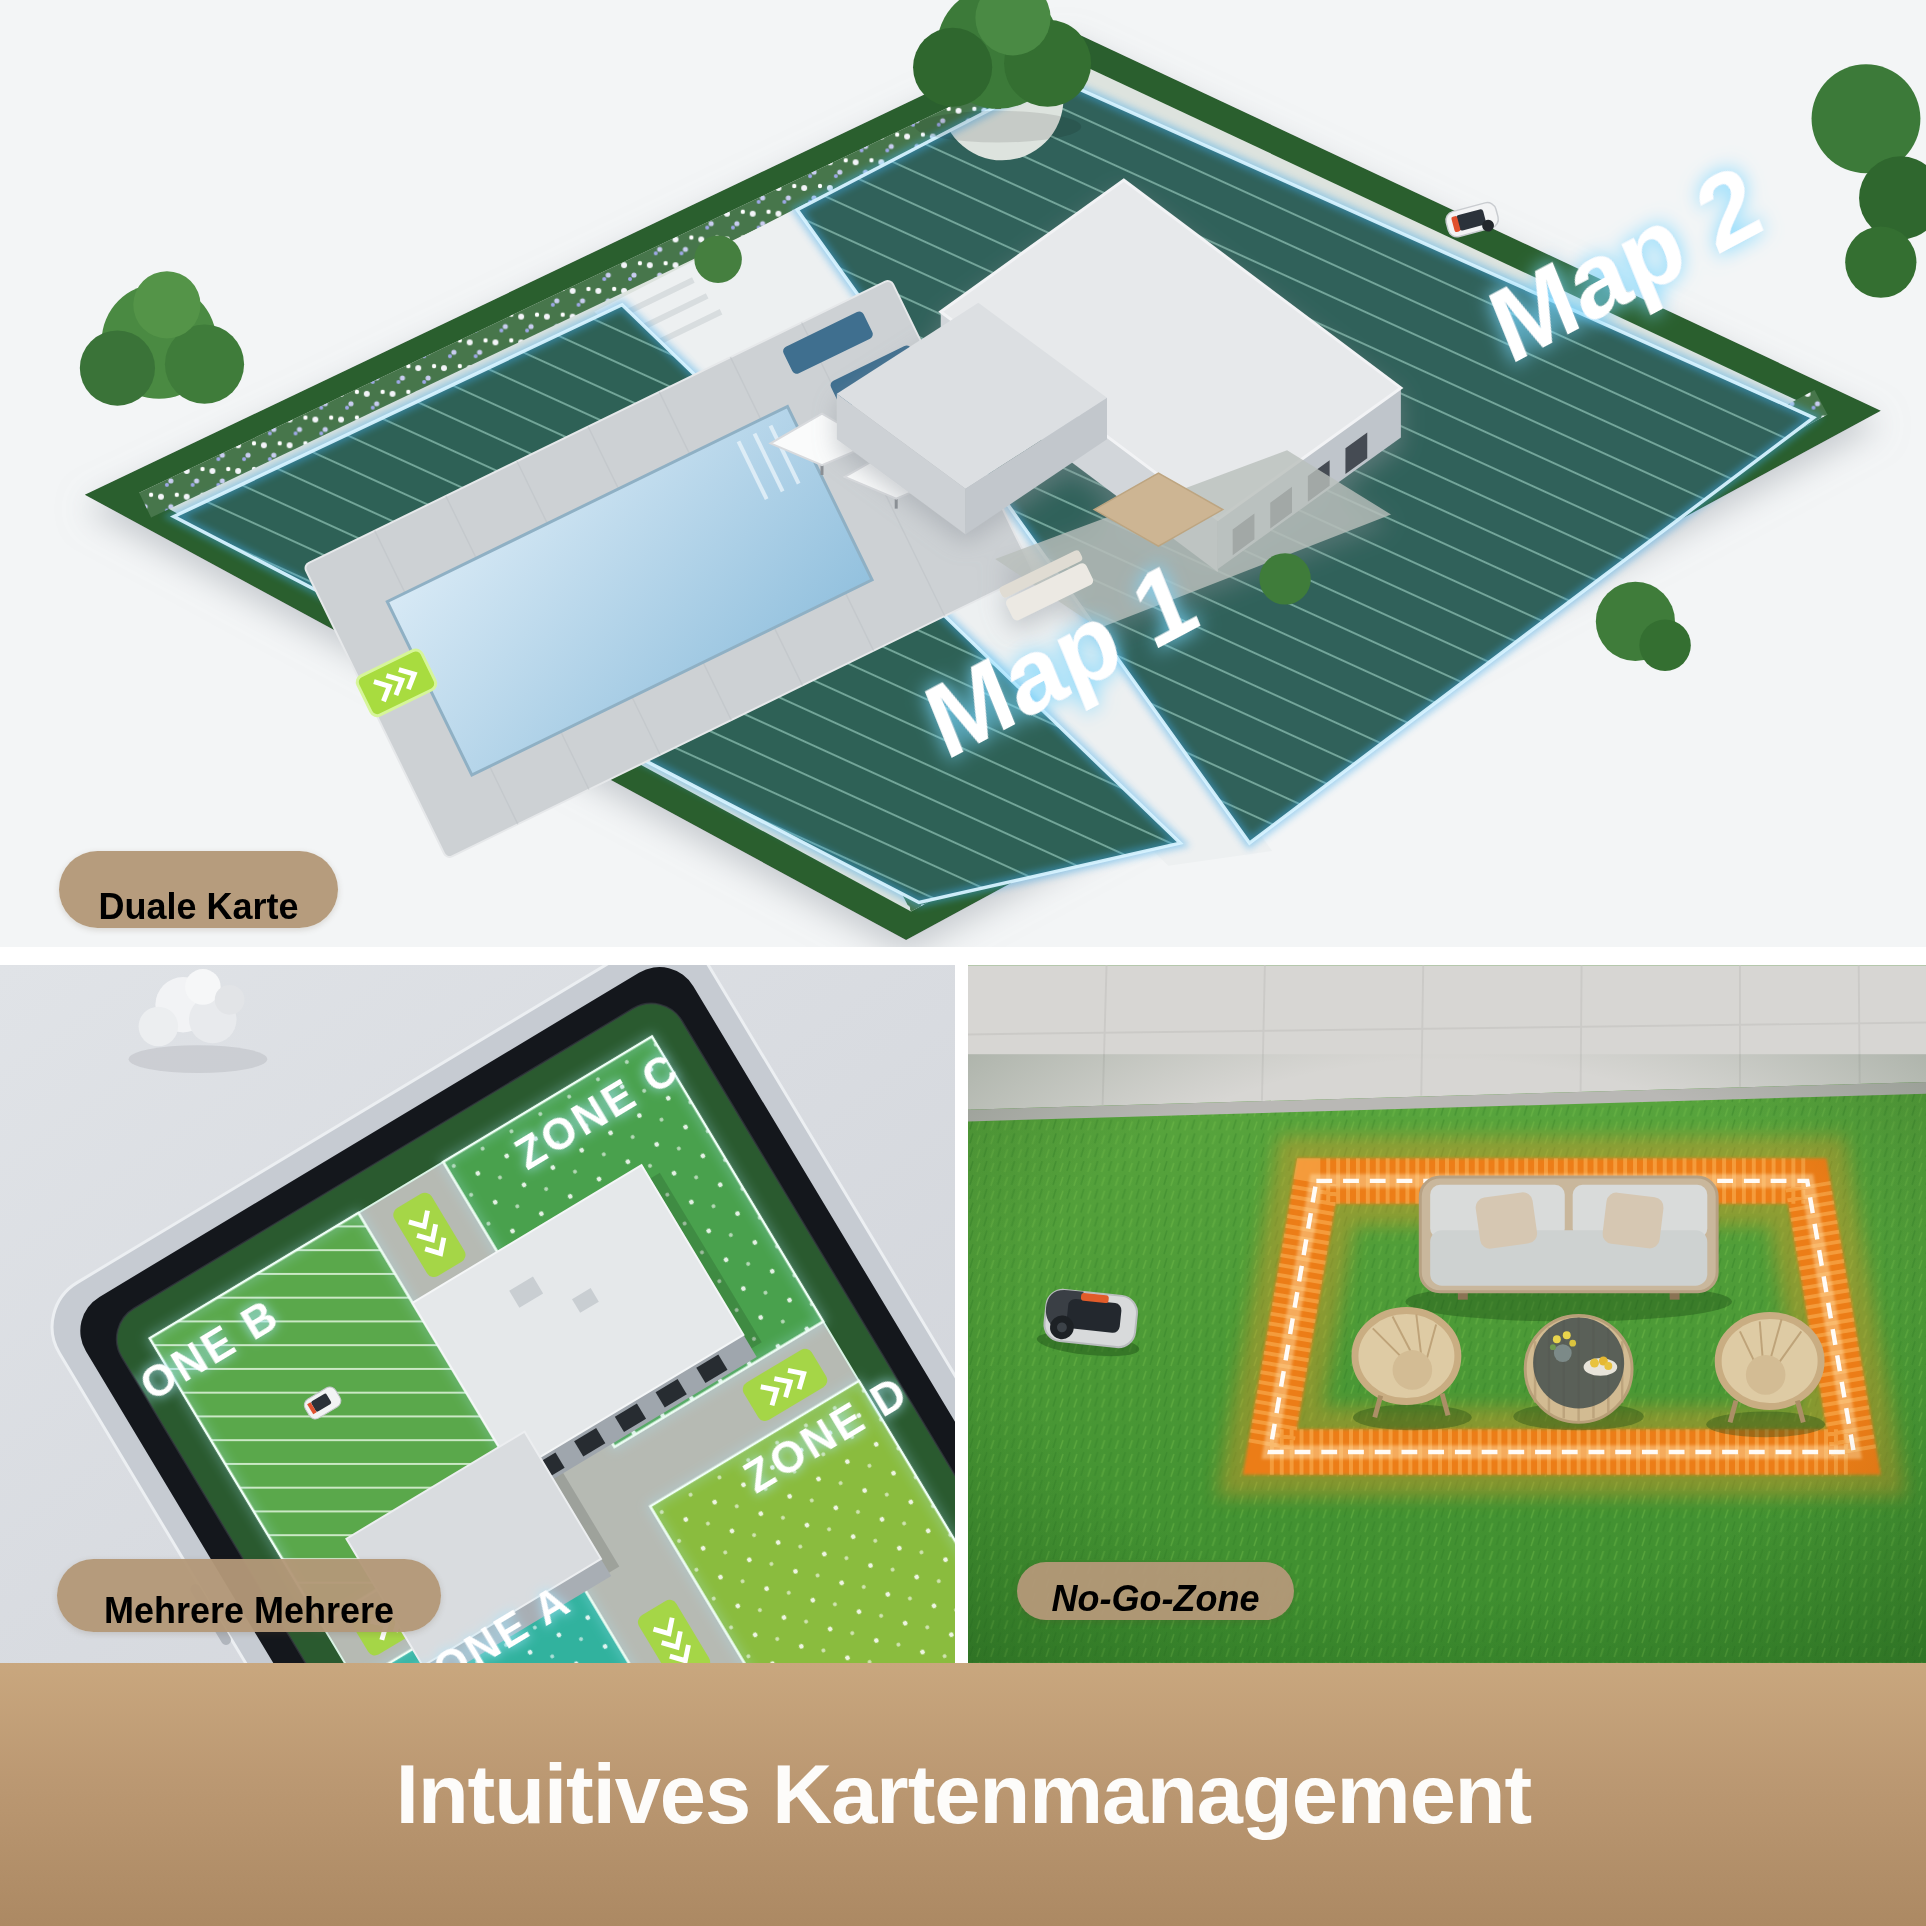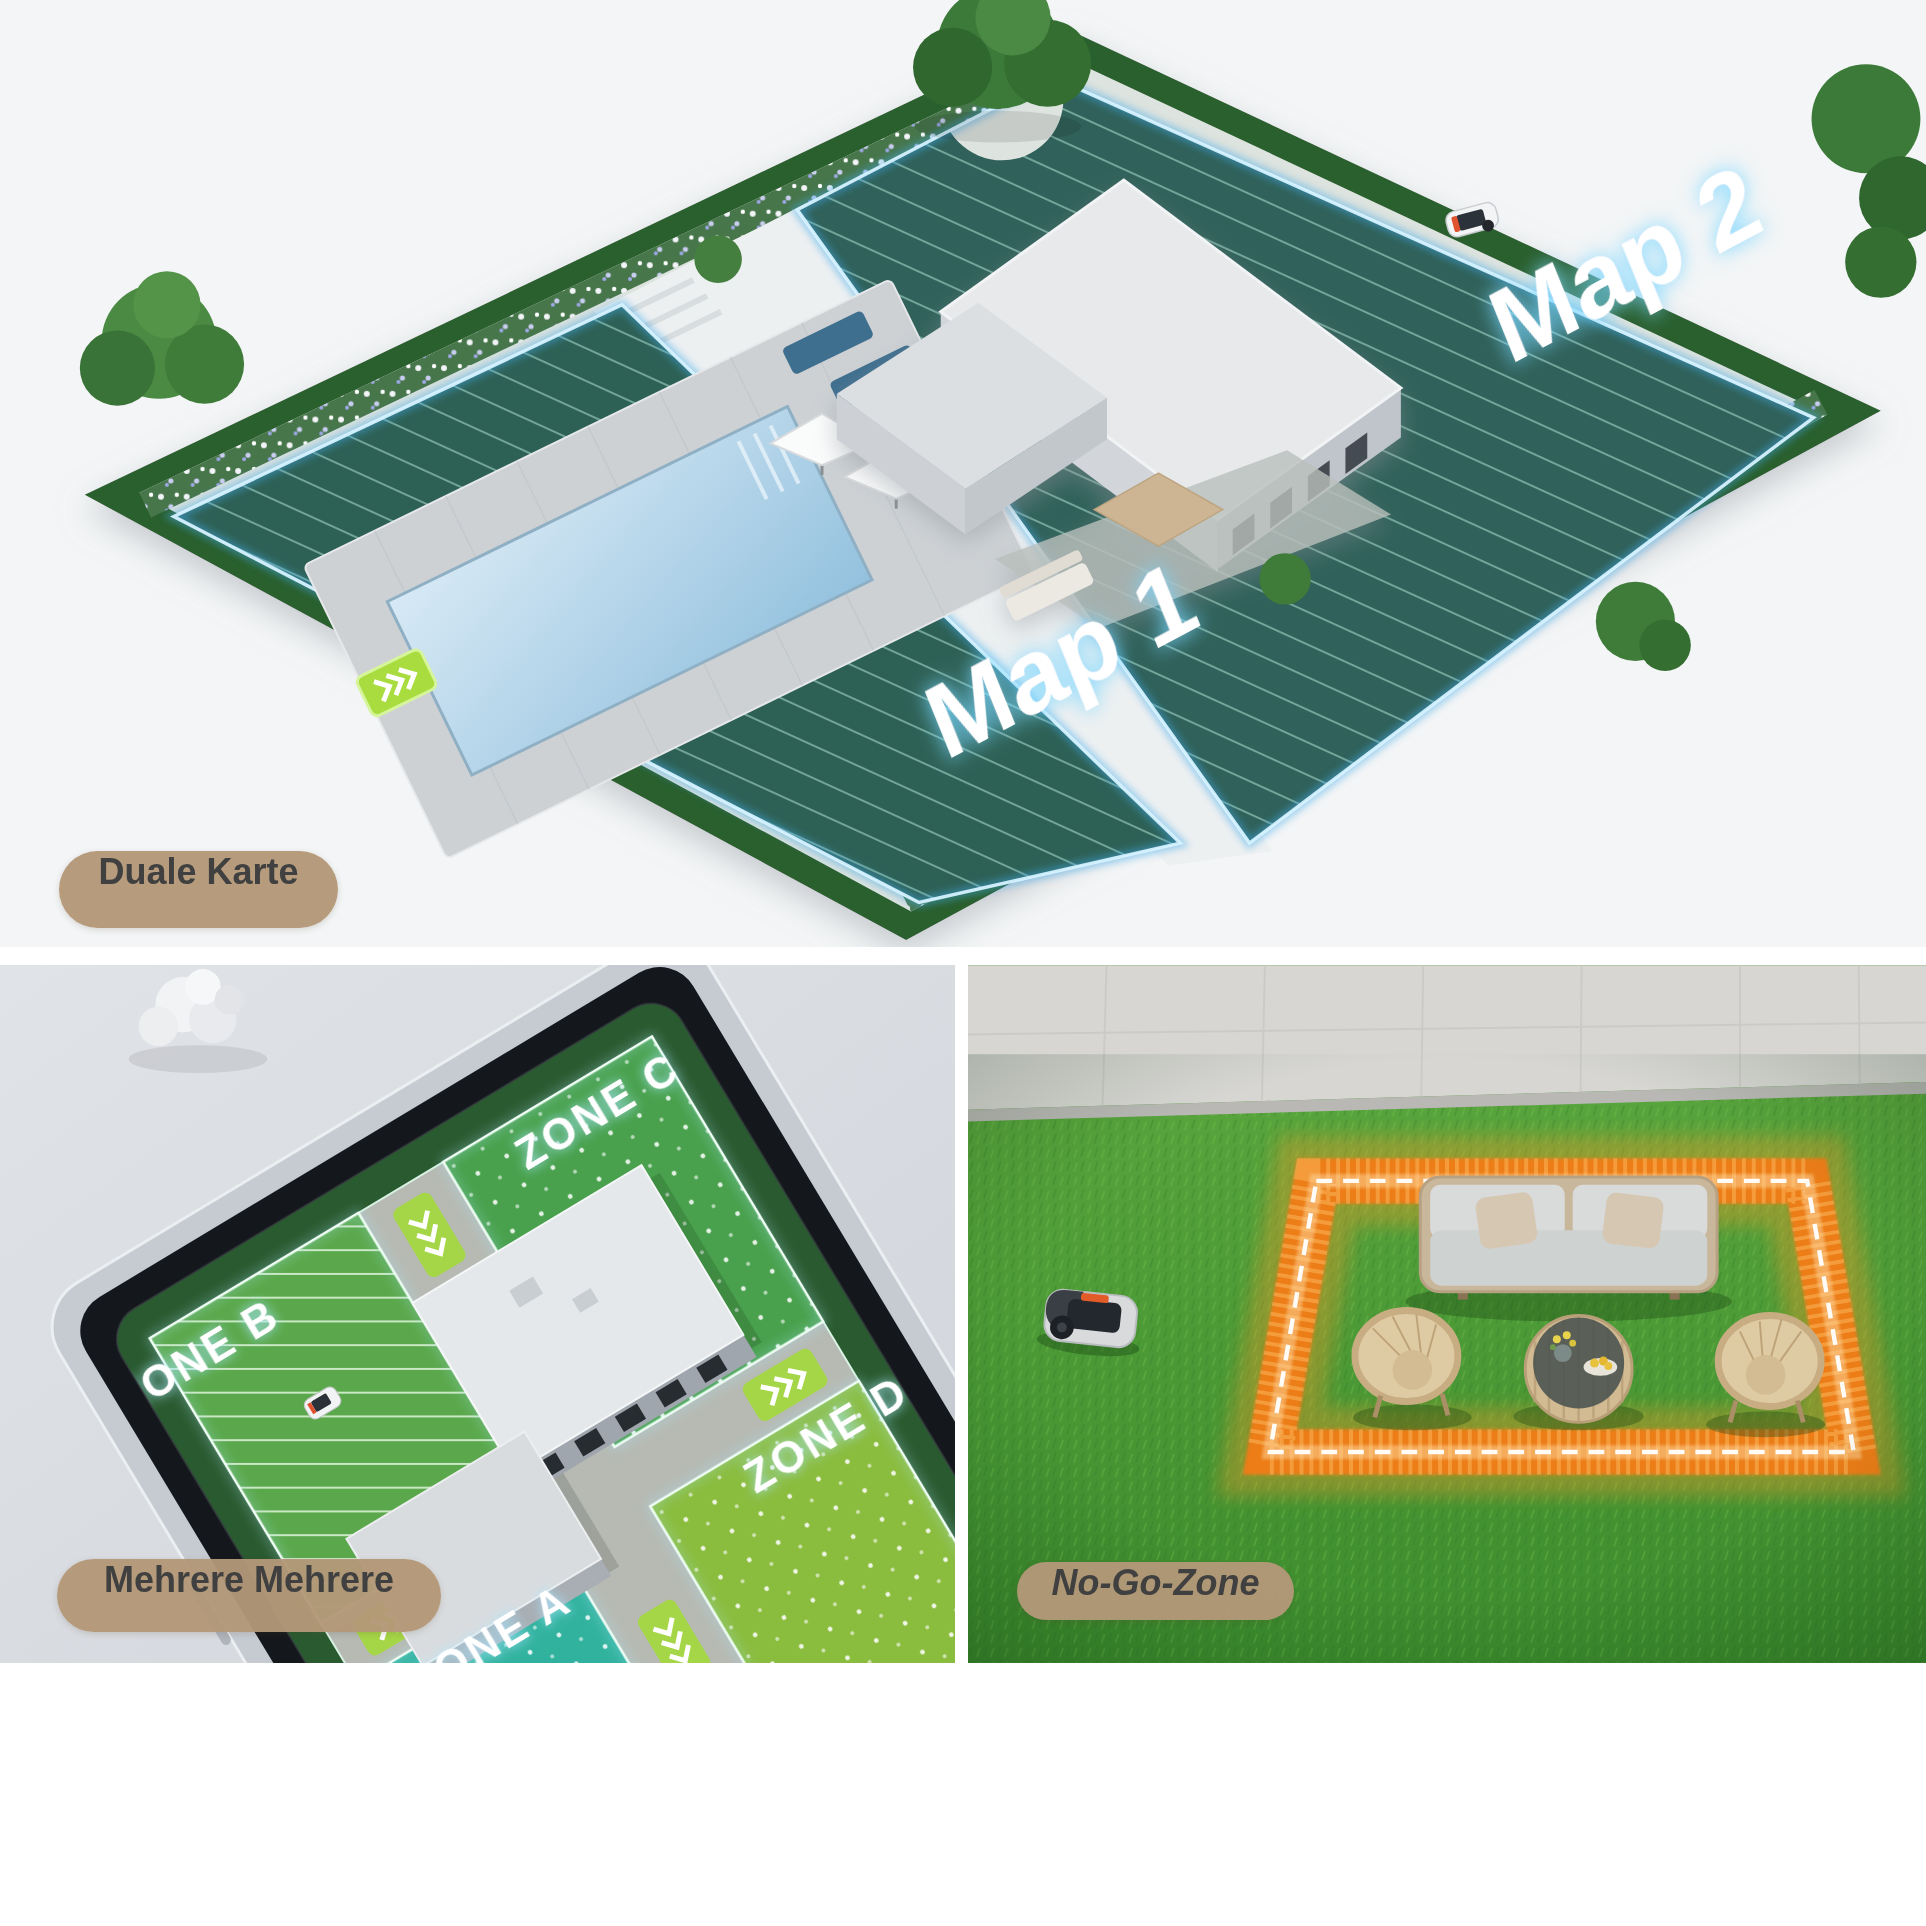--- a/index.html
+++ b/index.html
@@ -7,21 +7,21 @@
         font-family:"Liberation Sans",sans-serif;}
   .section{position:absolute;overflow:hidden;}
   #sec-top{left:0;top:0;width:1927px;height:947px;background:#f3f5f6;}
   #sec-phone{left:0;top:965px;width:955px;height:698px;background:#d9dce1;}
   #sec-nogo{left:968px;top:965px;width:958px;height:698px;background:#4f9e39;}
   #banner{left:0;top:1663px;width:1927px;height:263px;
           background:linear-gradient(180deg,#c9a77e 0%,#bb9872 45%,#ac8963 100%);
           display:flex;align-items:center;justify-content:center;}
   #banner .title{color:#fdfcfa;font-size:83px;font-weight:700;letter-spacing:-1px;}
   .badge{position:absolute;background:rgba(179,152,120,0.96);border-radius:42px;
-         color:#404040;font-weight:700;font-size:36px;display:flex;align-items:flex-start;
+         color:#000000;font-weight:700;font-size:36px;display:flex;align-items:flex-end;
          justify-content:center;box-shadow:0 2px 6px rgba(90,70,50,0.18);}
   #badge-dual{left:59px;top:851px;width:279px;height:77px;}
   #badge-zones{left:57px;top:1559px;width:384px;height:73px;}
   #badge-nogo{left:1017px;top:1562px;width:277px;height:58px;font-style:italic;}
   svg{display:block;}
   svg text{font-family:"Liberation Sans",sans-serif;}
   .maplabel{font-size:104px;font-weight:700;fill:#ffffff;}
   .zonelabel{font-size:44px;font-weight:700;fill:#ffffff;letter-spacing:3px;}
 </style>
 </head>
@@ -463,15 +463,18 @@
   <div class="badge" id="badge-dual">
     <span>Duale Karte</span>
   </div>
   <div class="badge" id="badge-zones">
     <span>Mehrere Mehrere</span>
   </div>
   <div class="badge" id="badge-nogo">
     <span>No-Go-Zone</span>
   </div>
 
+  <div class="section" id="banner">
+    <div class="title">Intuitives Kartenmanagement</div>
+  </div>
 
 </div>
 
 
 </body></html>

